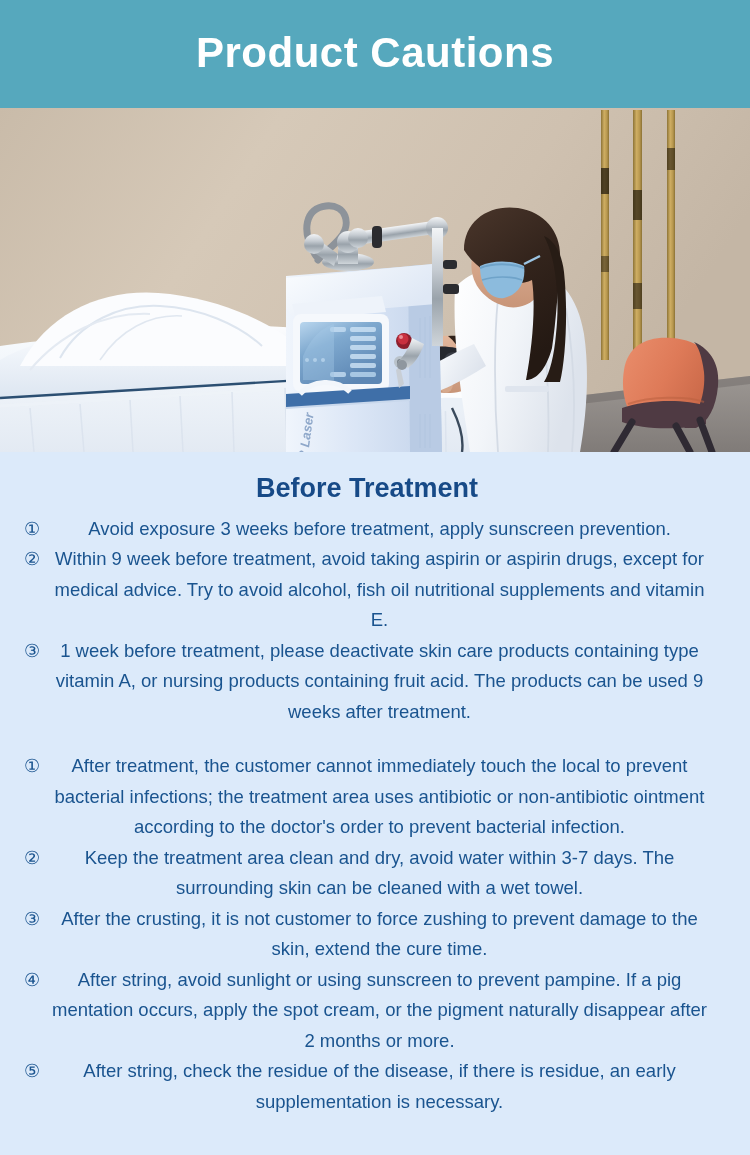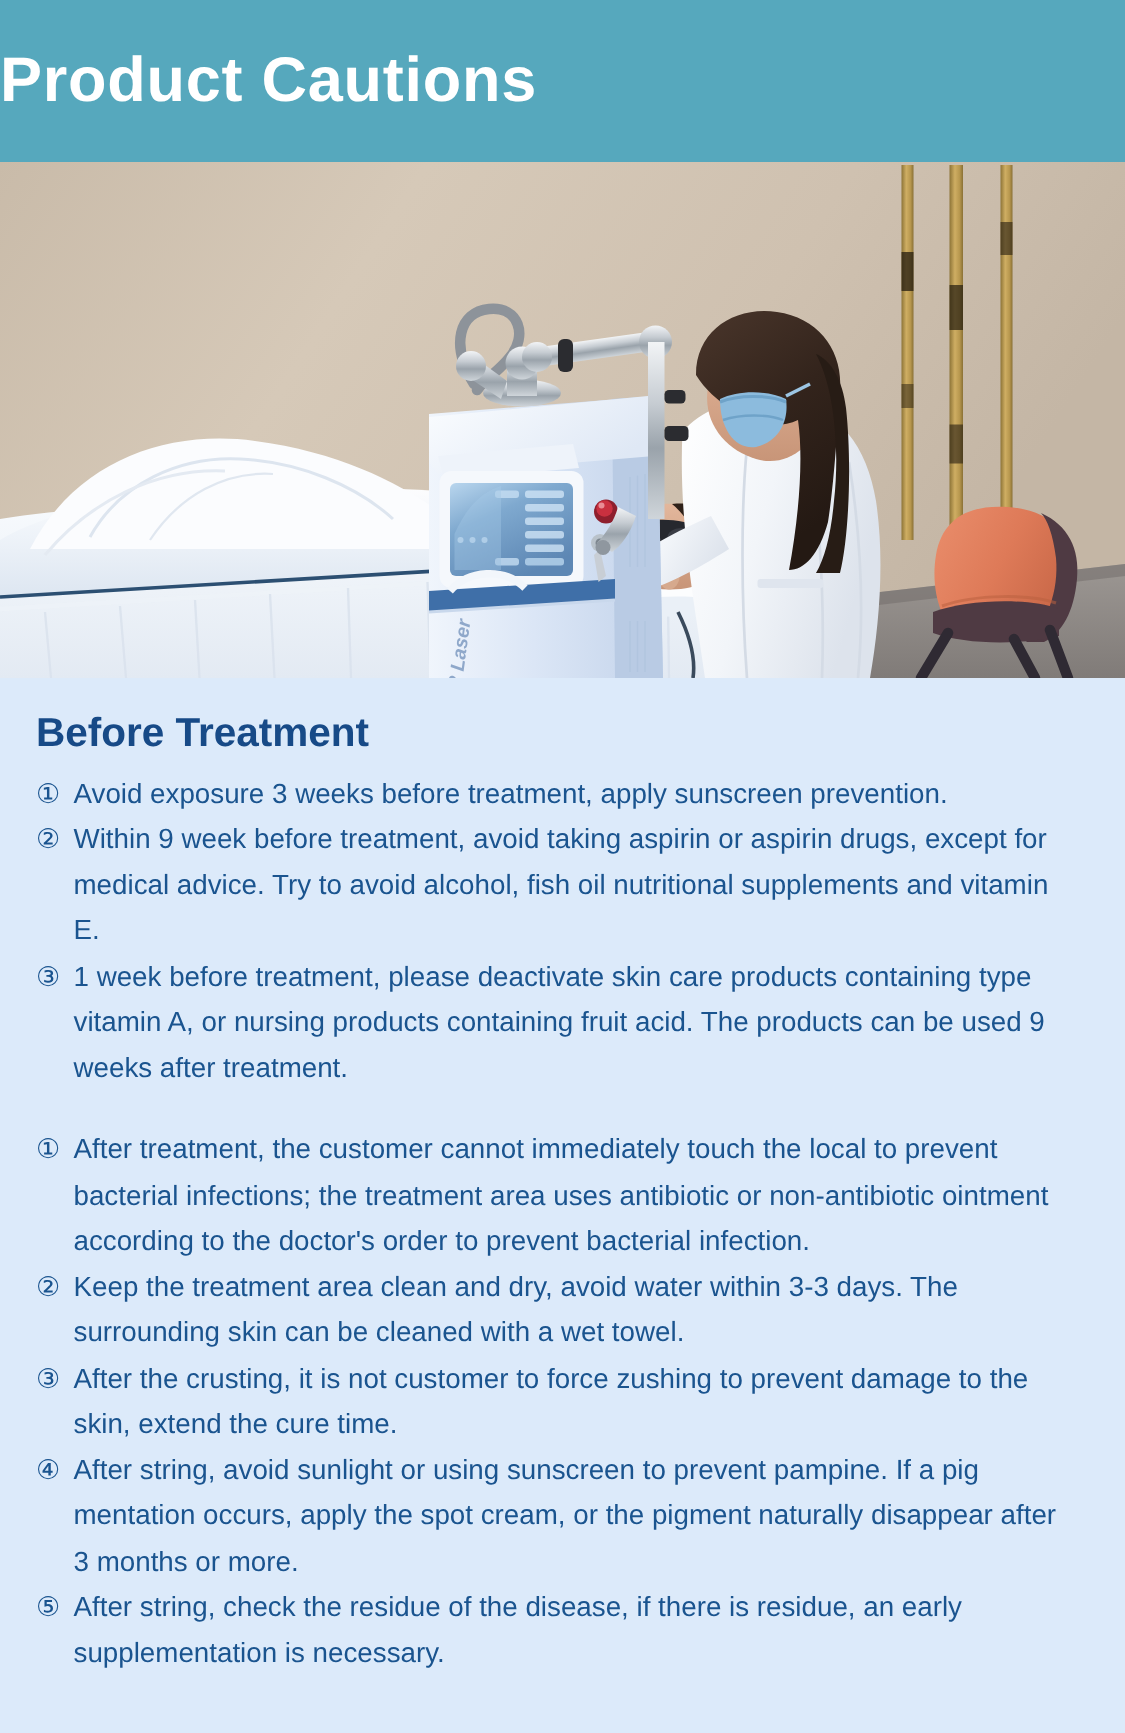--- a/index.html
+++ b/index.html
@@ -8,39 +8,39 @@
     font-family:"Liberation Sans", sans-serif;
     background:#dceafa;
     overflow:hidden;
   }
   .page { position:relative; width:750px; height:1155px; background:#dceafa; }
 
   
   .header {
     position:absolute; left:0; top:0; width:750px; height:108px;
     background:#56a8bd;
-    display:flex; align-items:center; justify-content:flex-start;
+    display:flex; align-items:center; justify-content:center;
   }
   .header-title {
     color:#ffffff; font-size:42px; font-weight:bold;
     letter-spacing:.5px; line-height:1;
     margin-top:-2px;
   }
 
   
   .photo {
     position:absolute; left:0; top:108px; width:750px; height:344px;
     overflow:hidden; background:#cdbfae;
   }
   .photo-svg { display:block; width:750px; height:344px; }
 
   
   .content { position:absolute; left:0; top:452px; width:750px; height:703px; background:#dceafa; }
 
-  .section { padding:0 40px 0 24px; }
+  .section { padding:0 40px 0 24px;text-align:center; }
   .sec-before { padding-top:22px; }
   .sec-after  { padding-top:24px; }
 
   .sec-heading {
     color:#174a87; font-size:27px; font-weight:bold;
     line-height:1.1; margin-bottom:10px;
   }
 
   ol.items { list-style:none; }
   ol.items li {
@@ -331,29 +331,29 @@
     </div>
 
     <div class="section sec-after">
       <ol class="items">
         <li>
           <span class="marker">①</span>
           <span class="txt">After treatment, the customer cannot immediately touch the local to prevent bacterial infections; the treatment area uses antibiotic or non-antibiotic ointment according to the doctor's order to prevent bacterial infection.</span>
         </li>
         <li>
           <span class="marker">②</span>
-          <span class="txt">Keep the treatment area clean and dry, avoid water within 3-3 days. The surrounding skin can be cleaned with a wet towel.</span>
+          <span class="txt">Keep the treatment area clean and dry, avoid water within 3-7 days. The surrounding skin can be cleaned with a wet towel.</span>
         </li>
         <li>
           <span class="marker">③</span>
           <span class="txt">After the crusting, it is not customer to force zushing to prevent damage to the skin, extend the cure time.</span>
         </li>
         <li>
           <span class="marker">④</span>
-          <span class="txt">After string, avoid sunlight or using sunscreen to prevent pampine. If a pig mentation occurs, apply the spot cream, or the pigment naturally disappear after 3 months or more.</span>
+          <span class="txt">After string, avoid sunlight or using sunscreen to prevent pampine. If a pig mentation occurs, apply the spot cream, or the pigment naturally disappear after 2 months or more.</span>
         </li>
         <li>
           <span class="marker">⑤</span>
           <span class="txt">After string, check the residue of the disease, if there is residue, an early supplementation is necessary.</span>
         </li>
       </ol>
     </div>
 
   </div>
 </div>

